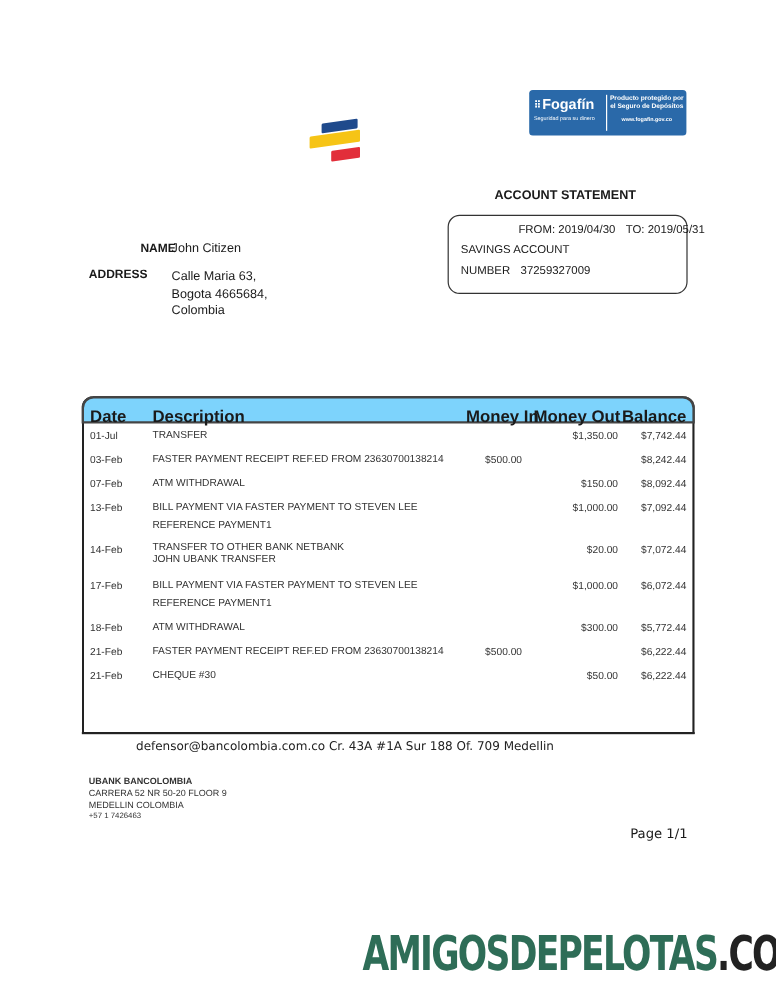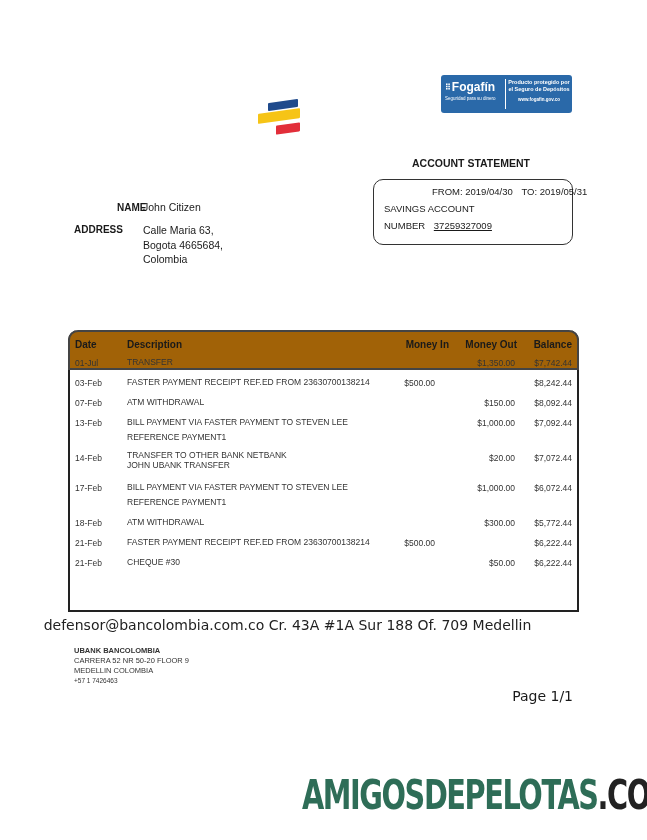--- a/index.html
+++ b/index.html
@@ -24,35 +24,35 @@
 
   .stmt-title { position: absolute; left: 412px; top: 157px; font-weight: bold; font-size: 10.5px; }
   .stmt-box { position: absolute; left: 373px; top: 179px; width: 200px; height: 66px; border: 1px solid #333; border-radius: 10px; font-size: 9.5px; }
   .stmt-box div { position: absolute; left: 10px; white-space: nowrap; }
   .stmt-box span { display: inline-block; }
 
   .label { position: absolute; font-weight: bold; font-size: 10px; }
   .value { position: absolute; font-size: 10.5px; line-height: 14.5px; }
 
   .tbl { position: absolute; left: 68px; top: 330px; width: 511px; height: 282px; border: 2px solid #222; border-top: none; border-radius: 10px 10px 0 0; }
-  .tbl-head { position: absolute; left: -2px; top: 0; width: 511px; height: 40px; background: #a16207; border: 2px solid #444; border-bottom: 2px solid #444; border-radius: 10px 10px 0 0; font-weight: bold; font-size: 10px; }
+  .tbl-head { position: absolute; left: -2px; top: 0; width: 511px; height: 23px; background: #7dd3fc; border: 2px solid #444; border-bottom: 2px solid #444; border-radius: 10px 10px 0 0; font-weight: bold; font-size: 14px; }
   .tbl-head span { position: absolute; top: 7px; }
   .row { position: absolute; left: 0; width: 507px; font-size: 8.5px; color: #333; }
   .row span { position: absolute; white-space: nowrap; }
   .c-date { left: 5px; }
   .c-desc { left: 57px; line-height: 15px; }
   .c-in { right: 142px; }
   .c-out { right: 62px; }
   .c-bal { right: 5px; }
 
-  .footer-line { position: absolute; left: 0; width: 575px; top: 617px; text-align: center; font-family: "DejaVu Sans", sans-serif; font-size: 14px; color: #222; }
+  .footer-line { position: absolute; left: 0; width: 575px; top: 617px; text-align: center; font-family: "DejaVu Sans", sans-serif; font-size: 10px; color: #222; }
   .grupo { position: absolute; left: 74px; top: 646px; font-size: 7.5px; line-height: 10px; color: #333; }
   .grupo .g-title { font-weight: bold; }
   .grupo .g-phone { font-size: 6.5px; }
-  .page { position: absolute; right: 74px; top: 688px; font-family: "DejaVu Sans", sans-serif; font-size: 14px; }
+  .page { position: absolute; right: 74px; top: 688px; font-family: "DejaVu Sans", sans-serif; font-size: 11px; }
 
   .watermark { position: absolute; left: 302px; top: 772px; font-family: "DejaVu Sans", sans-serif; font-weight: bold; font-size: 40px; letter-spacing: -2px; transform: scaleX(0.72); transform-origin: left top; color: #2e6d57; white-space: nowrap; }
   .watermark .dot { color: #222; }
 </style>
 </head>
 <body>
 
 <div class="logo">
   <span class="stripe blue"></span>
   <span class="stripe yellow"></span>
@@ -80,21 +80,21 @@
 <div class="stmt-box">
   <div style="top:6px;padding-left:48px;">
     <span>FROM:</span>
     <span>2019/04/30</span>
     <span style="margin-left:6px;">TO:</span>
     <span>2019/05/31</span>
   </div>
   <div style="top:23px;">SAVINGS ACCOUNT</div>
   <div style="top:40px;">
     <span>NUMBER</span>
-    <span style="margin-left:6px;text-decoration:underline;">37259327009</span>
+    <span style="margin-left:6px;">37259327009</span>
   </div>
 </div>
 
 <div class="label" style="left:74px; top:202px;padding-left:43px;">NAME</div>
 <div class="value" style="left:143px; top:200px;">John Citizen</div>
 <div class="label" style="left:74px; top:224px;">ADDRESS</div>
 <div class="value" style="left:143px; top:223px;">
   <div>Calle Maria 63,</div>
   <div>Bogota 4665684,</div>
   <div>Colombia</div>

